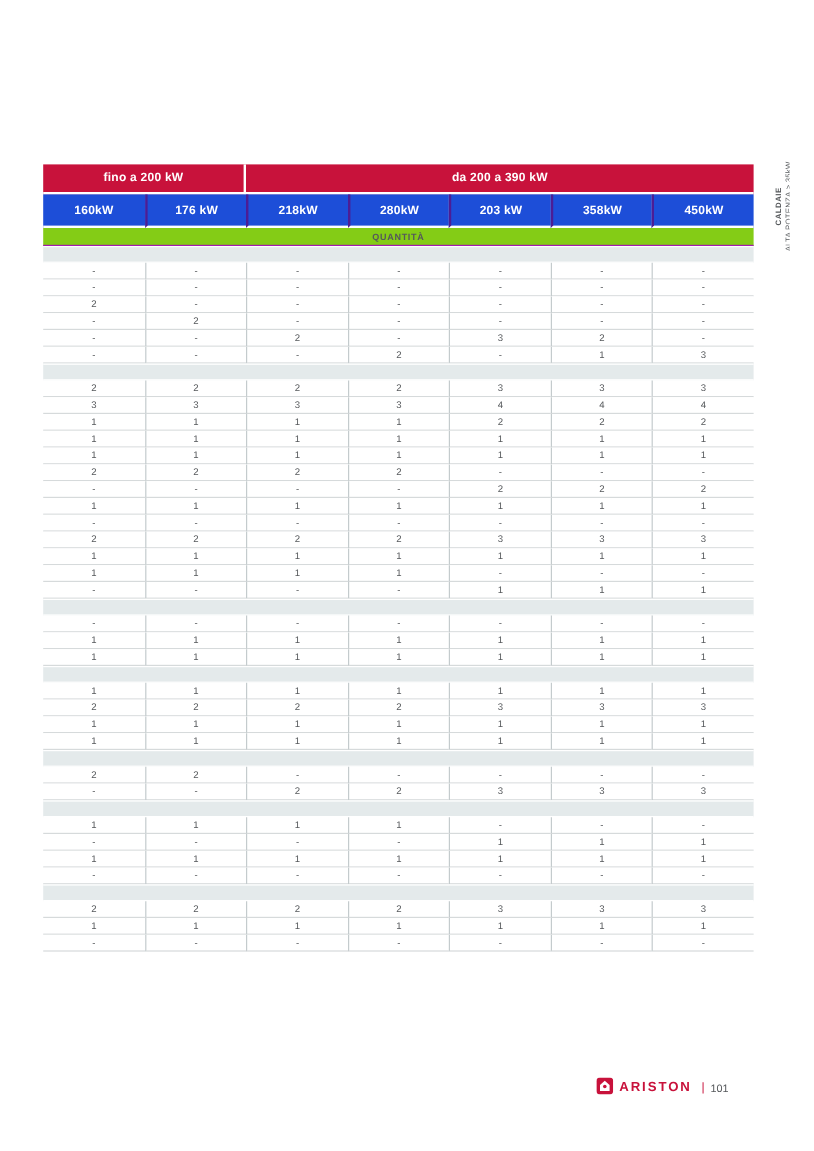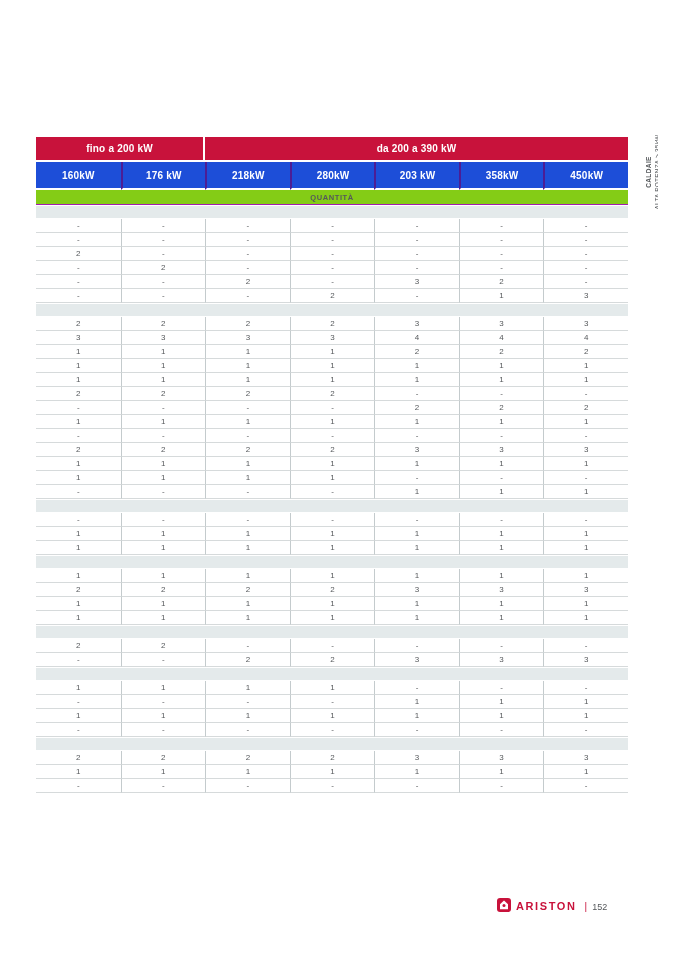--- a/index.html
+++ b/index.html
@@ -437,16 +437,16 @@
   <div class="footer">
     <span class="logo">
       <svg width="14" height="14" viewBox="0 0 14 14" aria-hidden="true">
         <rect x="0" y="0" width="14" height="14" rx="3" fill="#C8123B"></rect>
         <path d="M7 2.6 L11 6.2 L11 11.2 L3 11.2 L3 6.2 Z" fill="#ffffff"></path>
         <circle cx="7" cy="7.4" r="1.5" fill="#C8123B"></circle>
       </svg>
     </span>
     <span class="brand">ARISTON</span>
     <span class="sep">|</span>
-    <span class="pagenum">152</span>
+    <span class="pagenum">101</span>
   </div>
 
 </div>
 
 </body></html>

